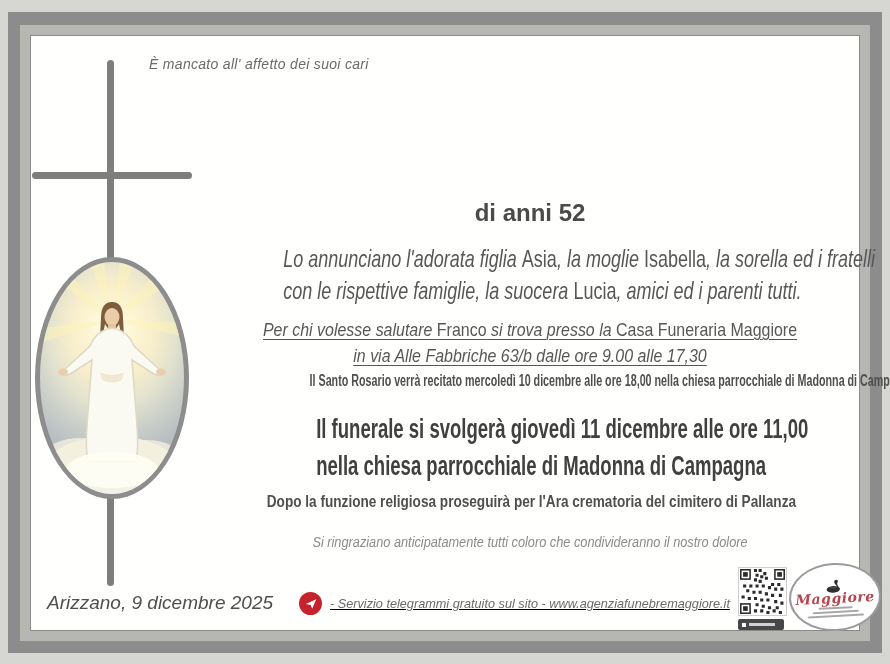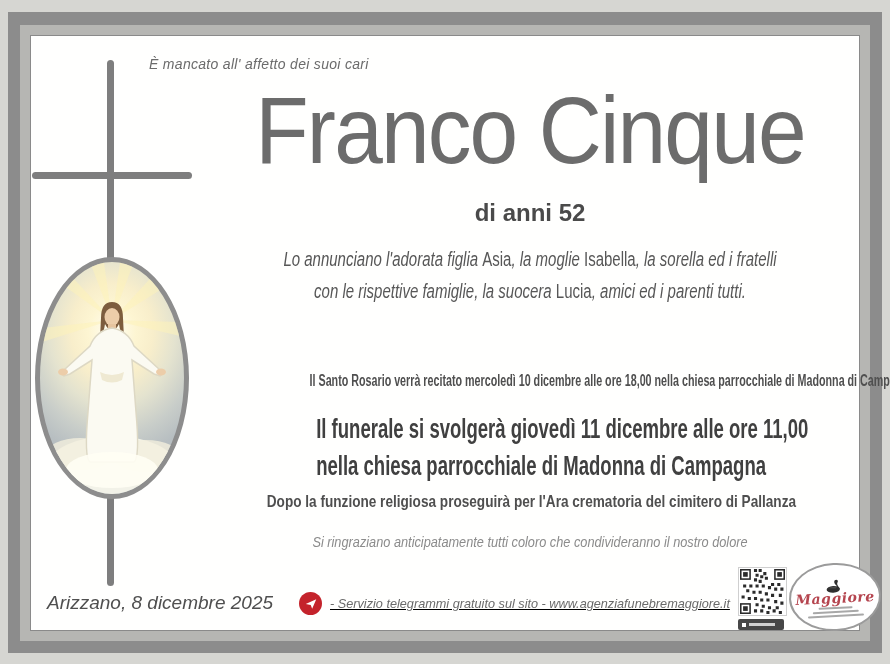--- a/index.html
+++ b/index.html
@@ -27,21 +27,21 @@
   
   .col{position:absolute;left:170px;right:0;text-align:center;}
   .line{white-space:nowrap;transform-origin:50% 50%;}
   .cx92{transform:scaleX(.92);} .cx85{transform:scaleX(.85);} .cx84{transform:scaleX(.84);}
   .cx80{transform:scaleX(.80);} .cx75{transform:scaleX(.75);} .cx67{transform:scaleX(.67);}
   .cx65{transform:scaleX(.65);}
 
   .intro{position:absolute;left:118px;top:20px;font-style:italic;font-size:14px;color:#6b6b6b;letter-spacing:.3px;}
   .name{top:48px;font-size:95px;line-height:.98;color:#6c6c6c;letter-spacing:-2px;font-weight:400;}
   .age{top:163px;font-size:24px;font-weight:700;color:#4a4a4a;}
-  .announce{top:207px;font-size:20px;font-style:italic;color:#575757;line-height:32px;}
+  .announce{top:207px;font-size:24px;font-style:italic;color:#575757;line-height:32px;}
   .announce .up{font-style:normal;}
   .salute{top:281px;font-size:19px;font-style:italic;color:#575757;line-height:26px;}
   .salute .line{text-decoration:underline;text-underline-offset:3px;text-decoration-thickness:1px;}
   .salute .up{font-style:normal;}
   .rosary{top:336px;font-size:16px;font-weight:700;color:#4f4f4f;}
   .funeral{top:374px;font-size:28.5px;font-weight:700;color:#404040;line-height:37px;}
   .cremation{top:456px;font-size:17px;font-weight:700;color:#4f4f4f;}
   .thanks{top:497px;font-size:15px;font-style:italic;color:#8b8b8b;}
 
   .dateline{position:absolute;left:16px;top:556px;font-style:italic;font-size:19px;color:#4f4f4f;}
@@ -105,51 +105,52 @@
       <ellipse cx="23" cy="110" rx="5" ry="3.5" fill="#eccda9"></ellipse>
       <ellipse cx="121" cy="110" rx="5" ry="3.5" fill="#eccda9"></ellipse>
 
       <path d="M60 110 Q72 116 84 110 L82 118 Q72 123 62 118 Z" fill="#efe9d2"></path>
 
       <ellipse cx="72" cy="208" rx="46" ry="18" fill="#fffef4" opacity="0.9"></ellipse>
     </svg>
   </div>
 
   <div class="intro">È mancato all' affetto dei suoi cari</div>
-  <div class="col name">
-    <div class="line cx92">Franco Cinque</div>
-  </div>
   <div class="col age">
     <div class="line">di anni 52</div>
   </div>
 
   <div class="col announce">
     <div class="line cx75"><span>Lo annunciano l'adorata figlia </span><span class="up">Asia</span><span>, la moglie </span><span class="up">Isabella</span><span>, la sorella ed i fratelli</span></div>
     <div class="line cx75"><span>con le rispettive famiglie, la suocera </span><span class="up">Lucia</span><span>, amici ed i parenti tutti.</span></div>
   </div>
 
+  <div class="col salute">
+    <div class="line cx84"><span>Per chi volesse salutare </span><span class="up">Franco</span><span> si trova presso la </span><span class="up">Casa Funeraria Maggiore</span></div>
+    <div class="line cx84"><span>in via Alle Fabbriche 63/b dalle ore 9.00 alle 17,30</span></div>
+  </div>
 
   <div class="col rosary">
     <div class="line cx67">Il Santo Rosario verrà recitato mercoledì 10 dicembre alle ore 18,00 nella chiesa parrocchiale di Madonna di Campagna</div>
   </div>
 
   <div class="col funeral">
     <div class="line cx65">Il funerale si svolgerà giovedì 11 dicembre alle ore 11,00</div>
     <div class="line cx65">nella chiesa parrocchiale di Madonna di Campagna</div>
   </div>
 
   <div class="col thanks">
     <div class="line cx85">Si ringraziano anticipatamente tutti coloro che condivideranno il nostro dolore</div>
   </div>
 
   <div class="col cremation">
     <div class="line cx80">Dopo la funzione religiosa proseguirà per l'Ara crematoria del cimitero di Pallanza</div>
   </div>
 
-  <div class="dateline">Arizzano, 8 dicembre 2025</div>
+  <div class="dateline">Arizzano, 9 dicembre 2025</div>
 
   <div class="telegram">
     <span class="tg-circle">
       <svg viewBox="0 0 24 24">
           <path d="M3 12 L21 4 L14 20 L11.5 13.5 Z" fill="#ffffff"></path>
           <path d="M11.5 13.5 L21 4 L13 12.5 Z" fill="#d9d9d9"></path>
         </svg>
     </span>
     <span class="tg-text">- Servizio telegrammi gratuito sul sito - www.agenziafunebremaggiore.it</span>
   </div>

